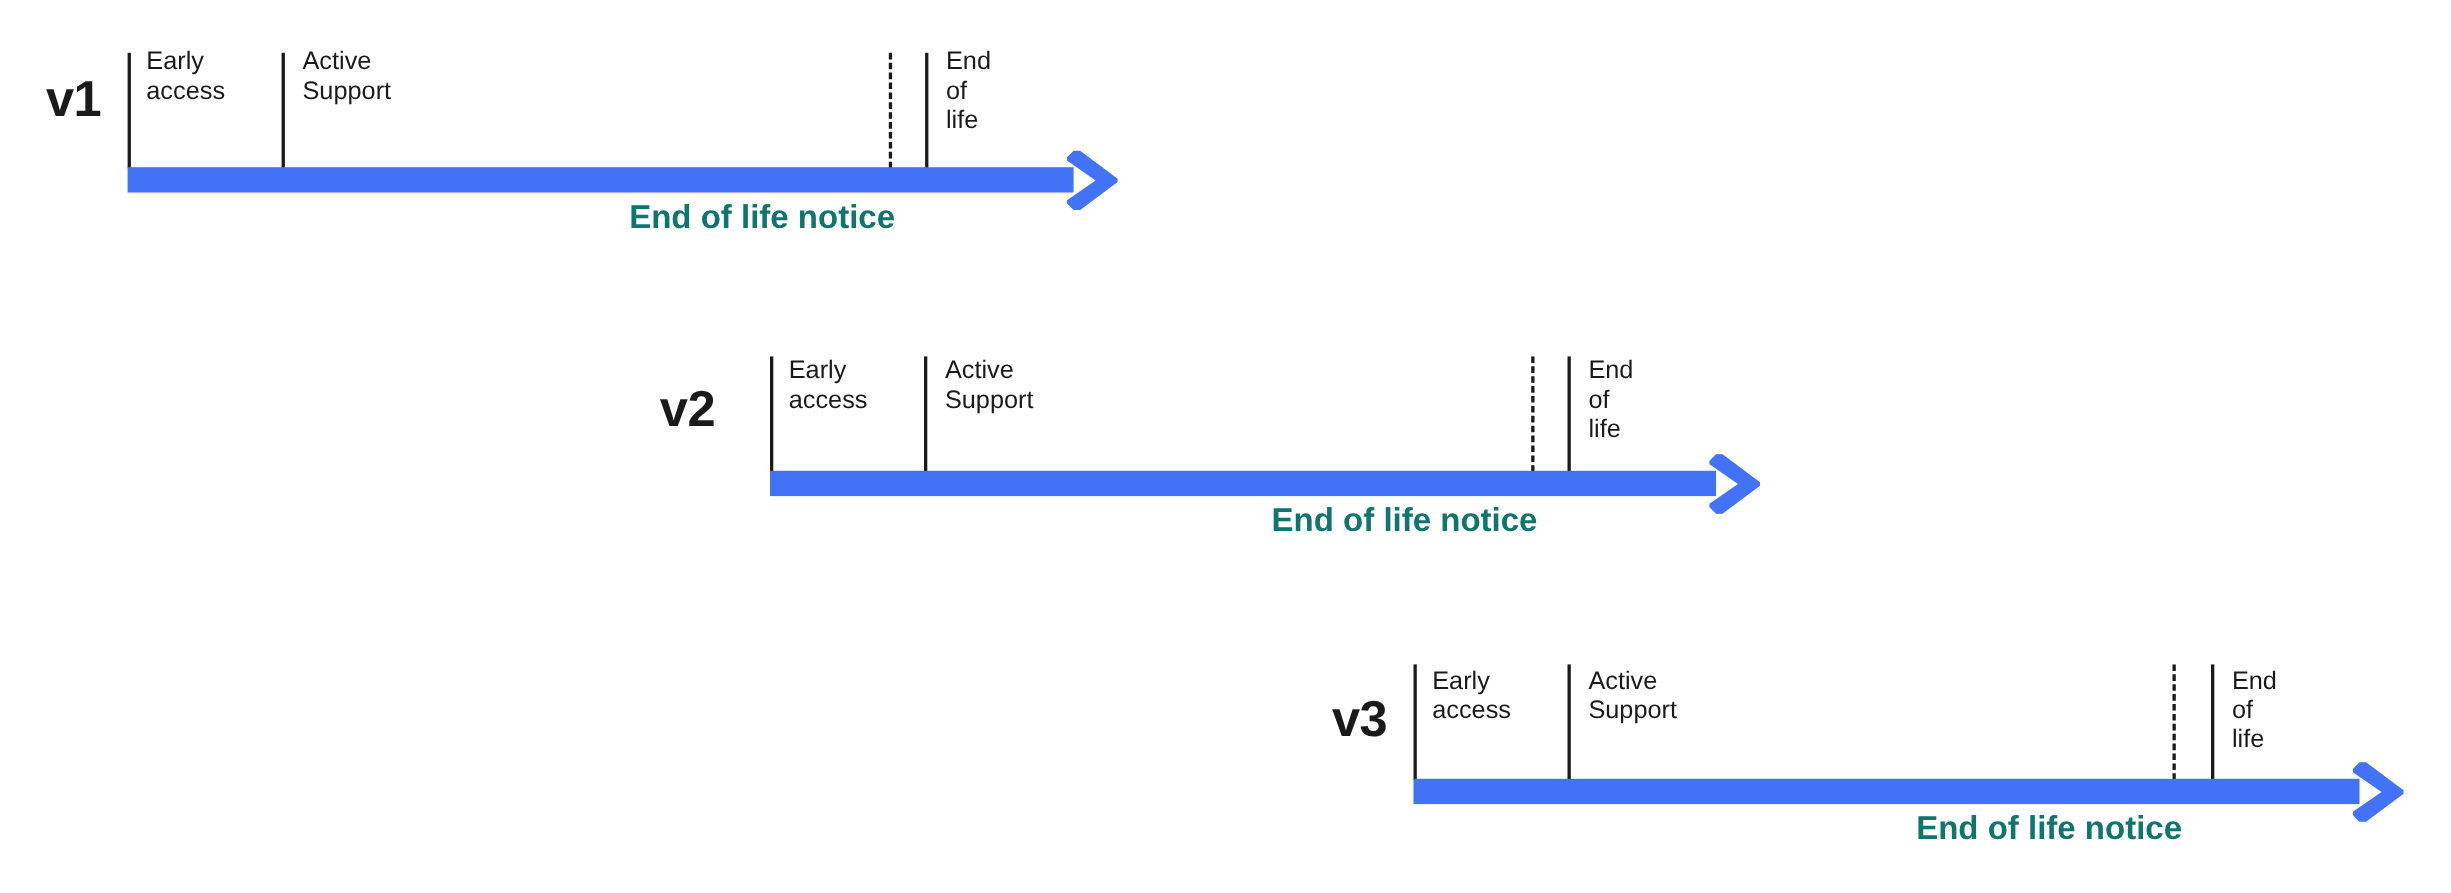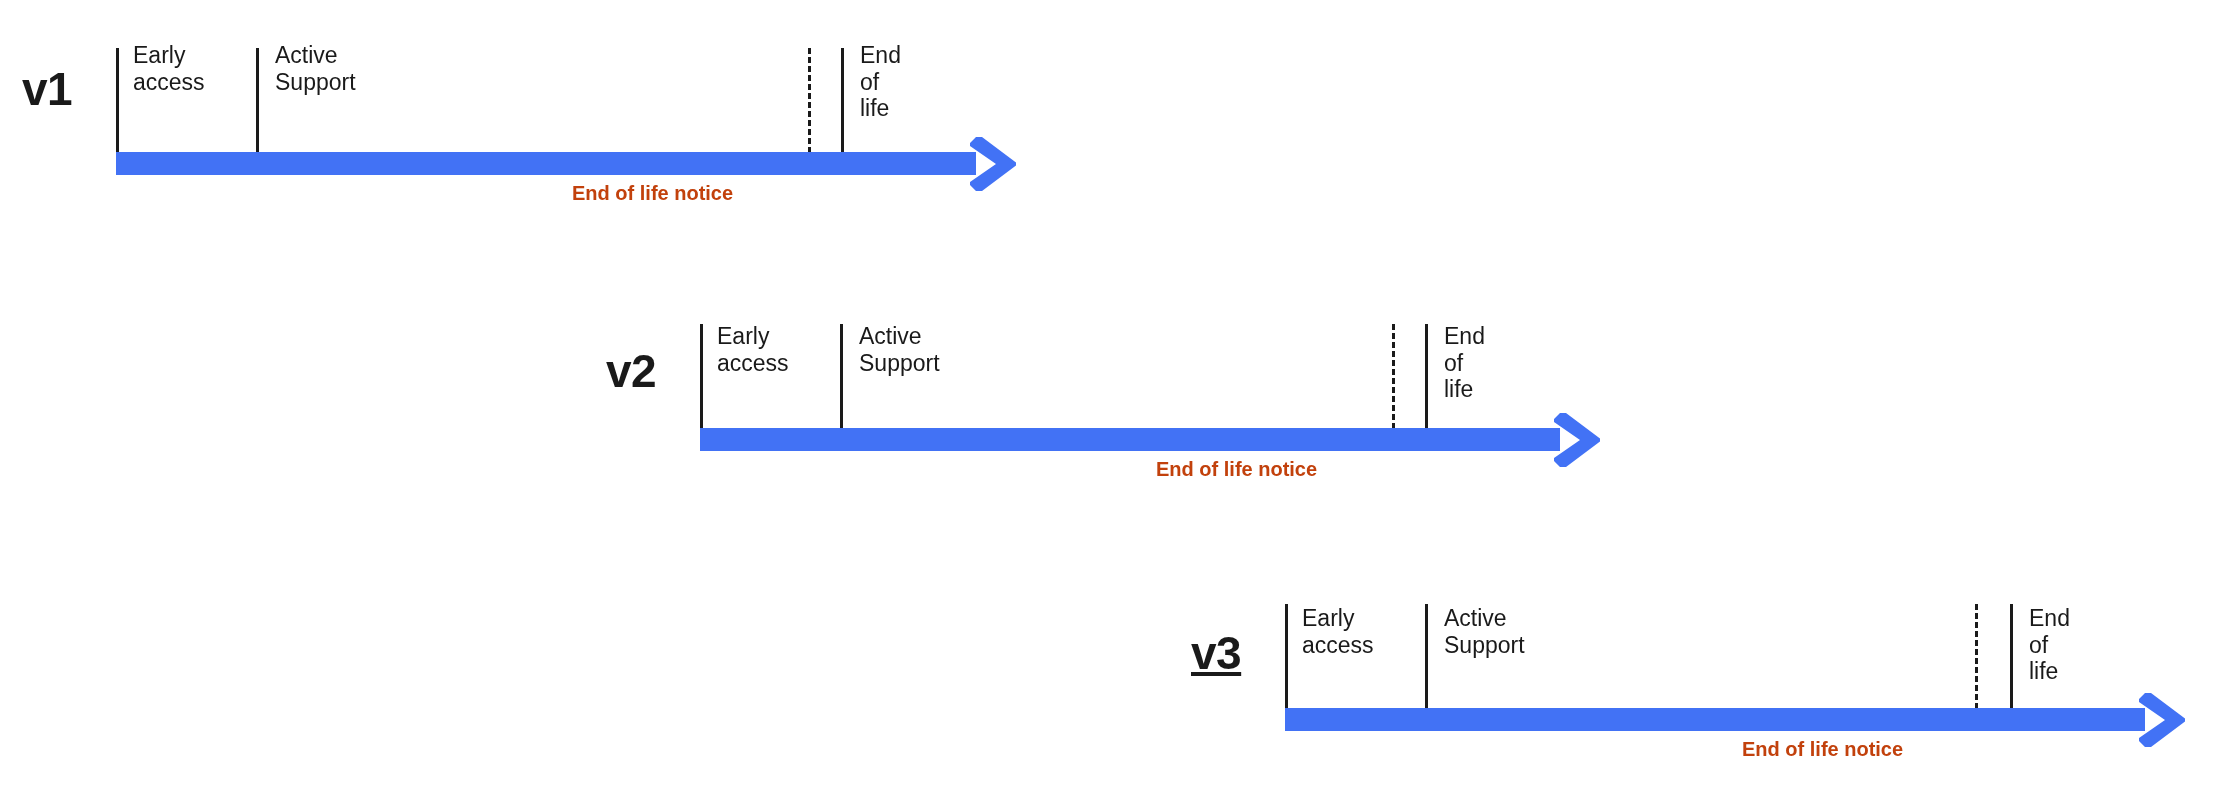--- a/index.html
+++ b/index.html
@@ -30,20 +30,21 @@
 
   
   .version-label {
     position: absolute;
     font-size: 46px;
     font-weight: 700;
     color: #1a1a1a;
     letter-spacing: -0.5px;
     line-height: 1;
     white-space: nowrap;
+    text-align: right;
   }
 
   
   .phase-tick {
     position: absolute;
     width: 3px;
     background: #1a1a1a;
   }
 
   
@@ -74,23 +75,23 @@
   .track-arrow {
     position: absolute;
   }
   .track-arrow svg {
     display: block;
   }
 
   
   .track-caption {
     position: absolute;
-    font-size: 20px;
+    font-size: 30px;
     font-weight: 700;
-    color: #c2410c;
+    color: #0f766e;
     line-height: 1;
     white-space: nowrap;
     text-align: center;
   }
 </style>
 </head>
 <body>
 
 <div id="diagram">
 
@@ -119,21 +120,21 @@
       <svg width="56" height="58" viewBox="0 0 56 58" aria-hidden="true">
         <path d="M10 2 L16 2 L50 27.5 L50 30.5 L16 56 L10 56 L4 50 L4 47 L30 29 L4 11 L4 8 Z" fill="#4272f5"></path>
       </svg>
     </div>
 
     <div class="track-caption" style="left:572px; top:183px;">End of life notice</div>
   </div>
 
   <div class="timeline-row">
 
-    <div class="version-label" style="left:606px; top:348px; width:70px;">v2</div>
+    <div class="version-label" style="left:580px; top:348px; width:70px;">v2</div>
 
     <div class="phase-tick" style="left:700px; top:324px; height:105px;"></div>
 
     <div class="phase-label" style="left:717px; top:323px; width:120px;">Early
 access</div>
 
     <div class="phase-tick" style="left:840px; top:324px; height:105px;"></div>
 
     <div class="phase-label" style="left:859px; top:323px;">Active Support</div>
 
@@ -149,21 +150,21 @@
       <svg width="56" height="58" viewBox="0 0 56 58" aria-hidden="true">
         <path d="M10 2 L16 2 L50 27.5 L50 30.5 L16 56 L10 56 L4 50 L4 47 L30 29 L4 11 L4 8 Z" fill="#4272f5"></path>
       </svg>
     </div>
 
     <div class="track-caption" style="left:1156px; top:459px;">End of life notice</div>
   </div>
 
   <div class="timeline-row">
 
-    <div class="version-label" style="left:1191px; top:630px; width:70px;text-decoration:underline;">v3</div>
+    <div class="version-label" style="left:1191px; top:630px; width:70px;">v3</div>
 
     <div class="phase-tick" style="left:1285px; top:604px; height:105px;"></div>
 
     <div class="phase-label" style="left:1302px; top:605px; width:120px;">Early
 access</div>
 
     <div class="phase-tick" style="left:1425px; top:604px; height:105px;"></div>
 
     <div class="phase-label" style="left:1444px; top:605px;">Active Support</div>
 

